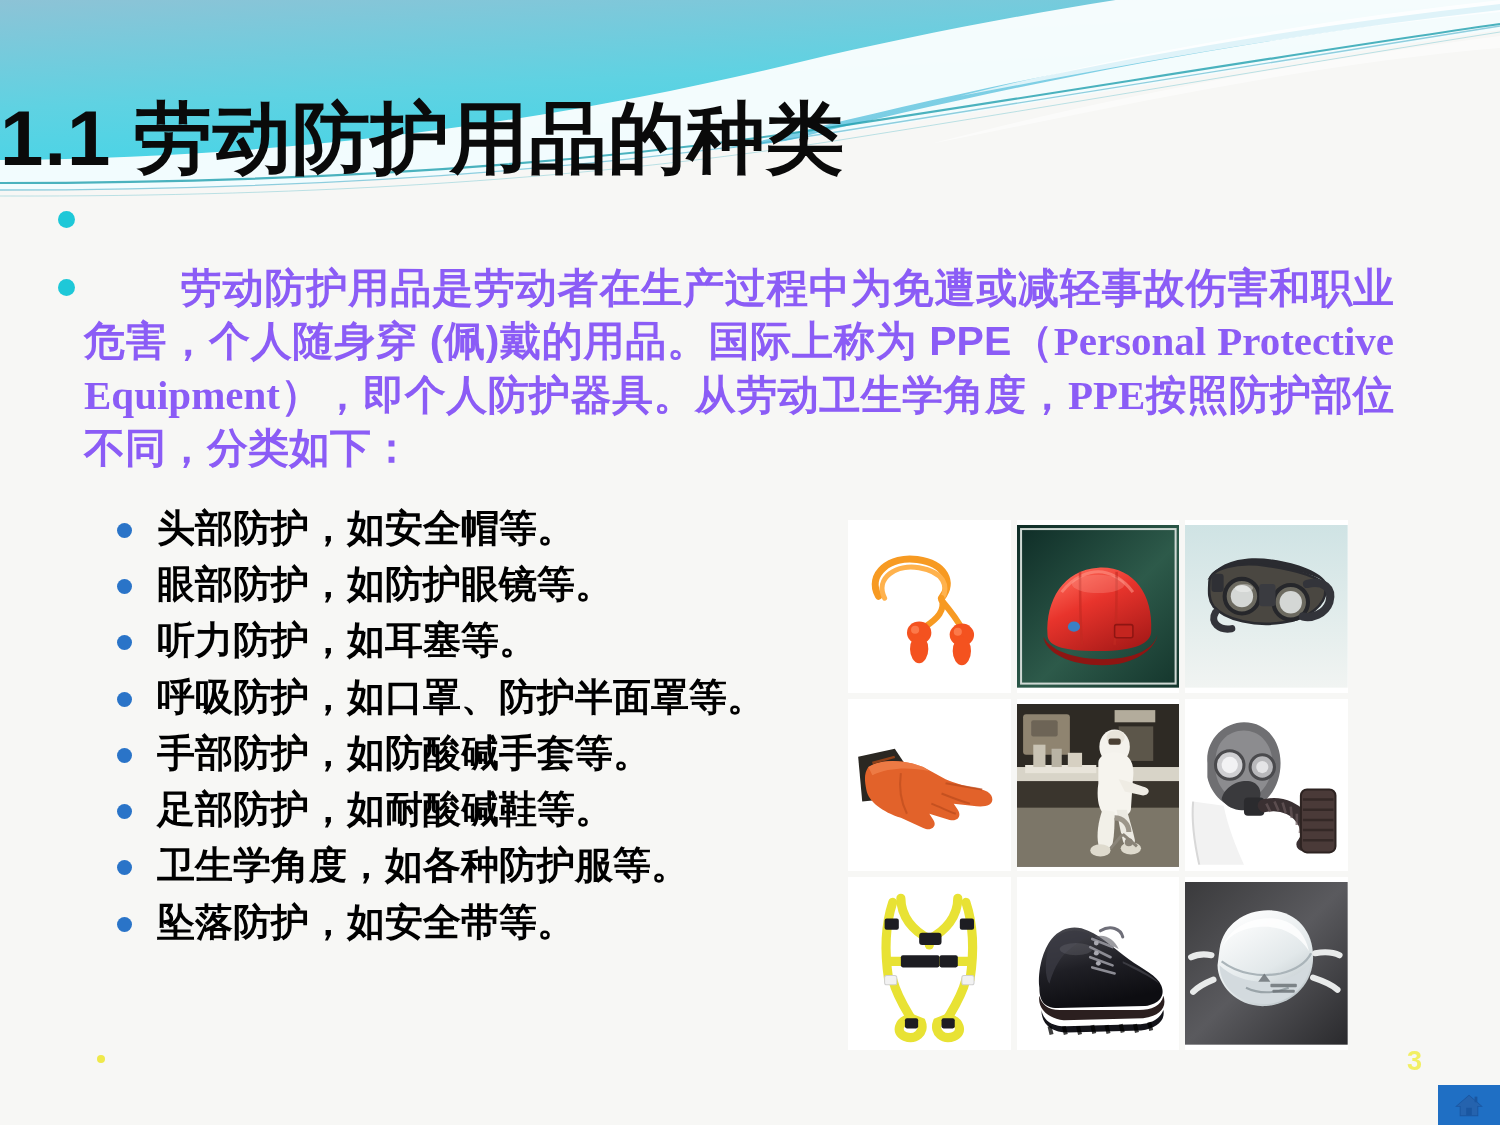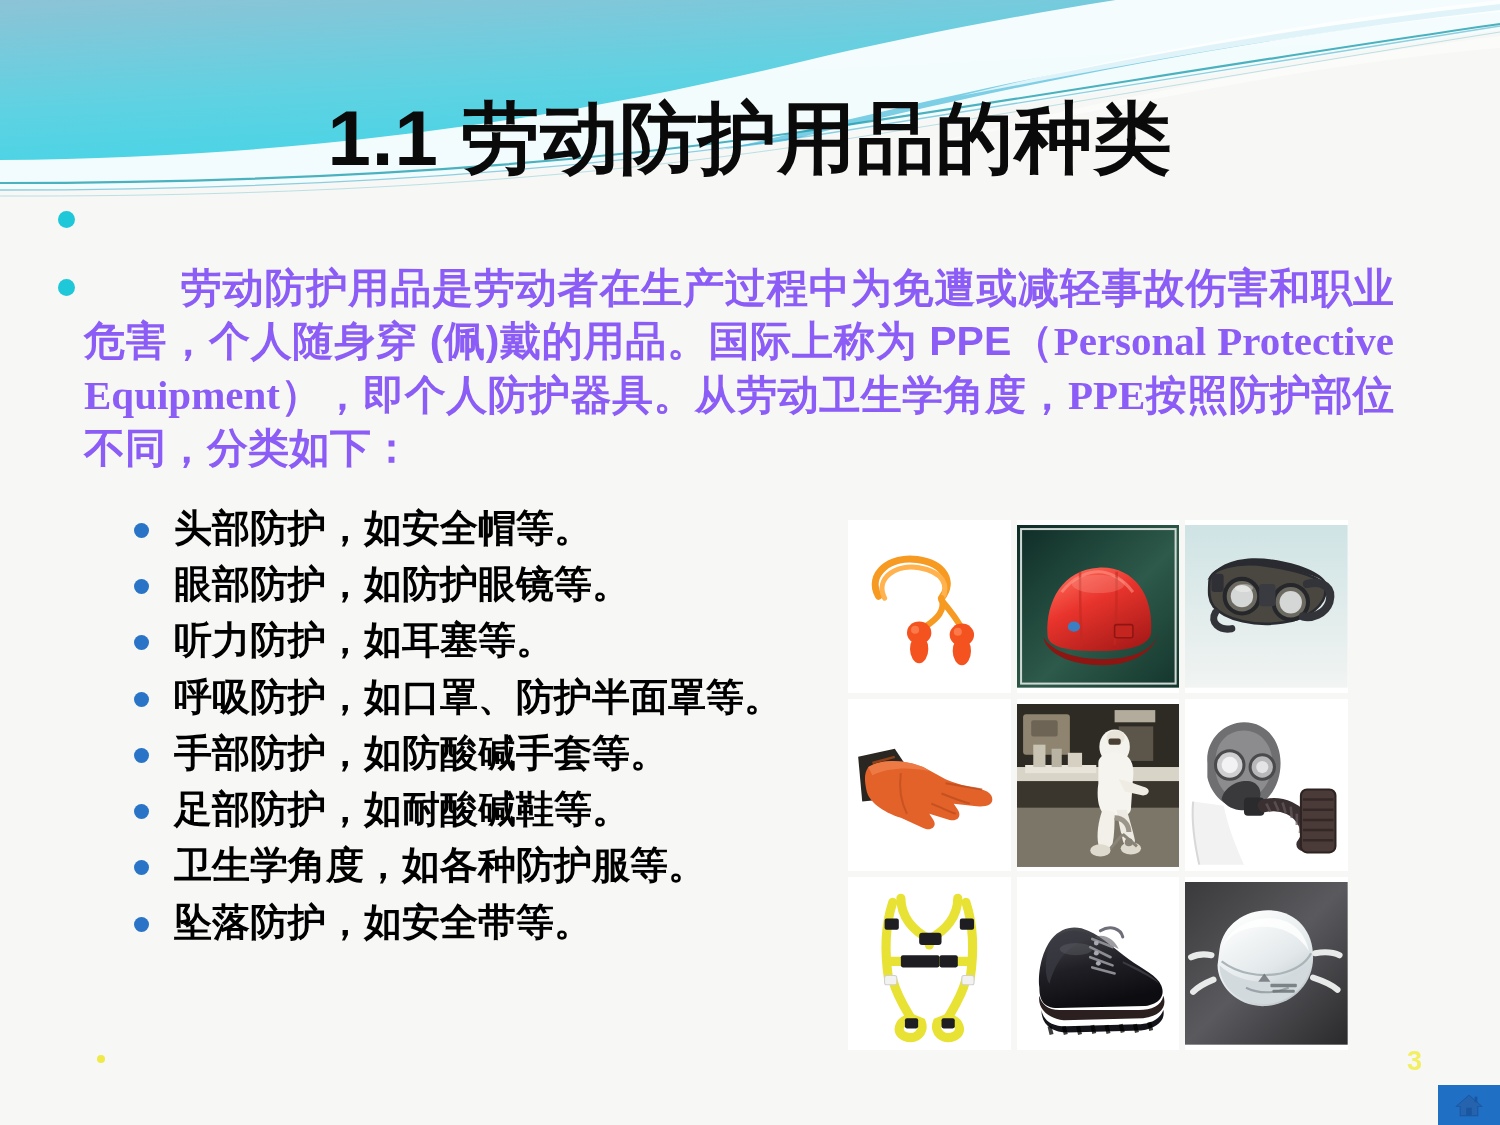--- a/index.html
+++ b/index.html
@@ -15,21 +15,20 @@
   .header-band{
     position:absolute; top:0; left:0; width:1500px; height:215px;
     overflow:hidden;
   }
   .header-band svg{ display:block; width:1500px; height:215px; }
 
   
   .slide-title{
     position:absolute;
     top:98px; left:0; width:1500px;
-    text-align:center;
     font-size:78px;
     font-weight:bold;
     color:#0a0a0a;
     letter-spacing:1px;
     line-height:1.05;
     white-space:nowrap;
     z-index:5;
   }
 
   
@@ -55,21 +54,21 @@
   }
   .paragraph .indent{ display:inline-block; width:96px; }
   .paragraph .en{
     font-family:"Liberation Serif", serif;
     font-weight:bold;
   }
 
   
   .ppe-list{
     position:absolute;
-    left:128px; top:500px; width:720px;
+    left:111px; top:500px; width:720px;
     list-style:none;
   }
   .ppe-list li{
     position:relative;
     padding-left:46px;
     font-size:38px;
     font-weight:bold;
     color:#000;
     line-height:1.48;
     white-space:nowrap;

